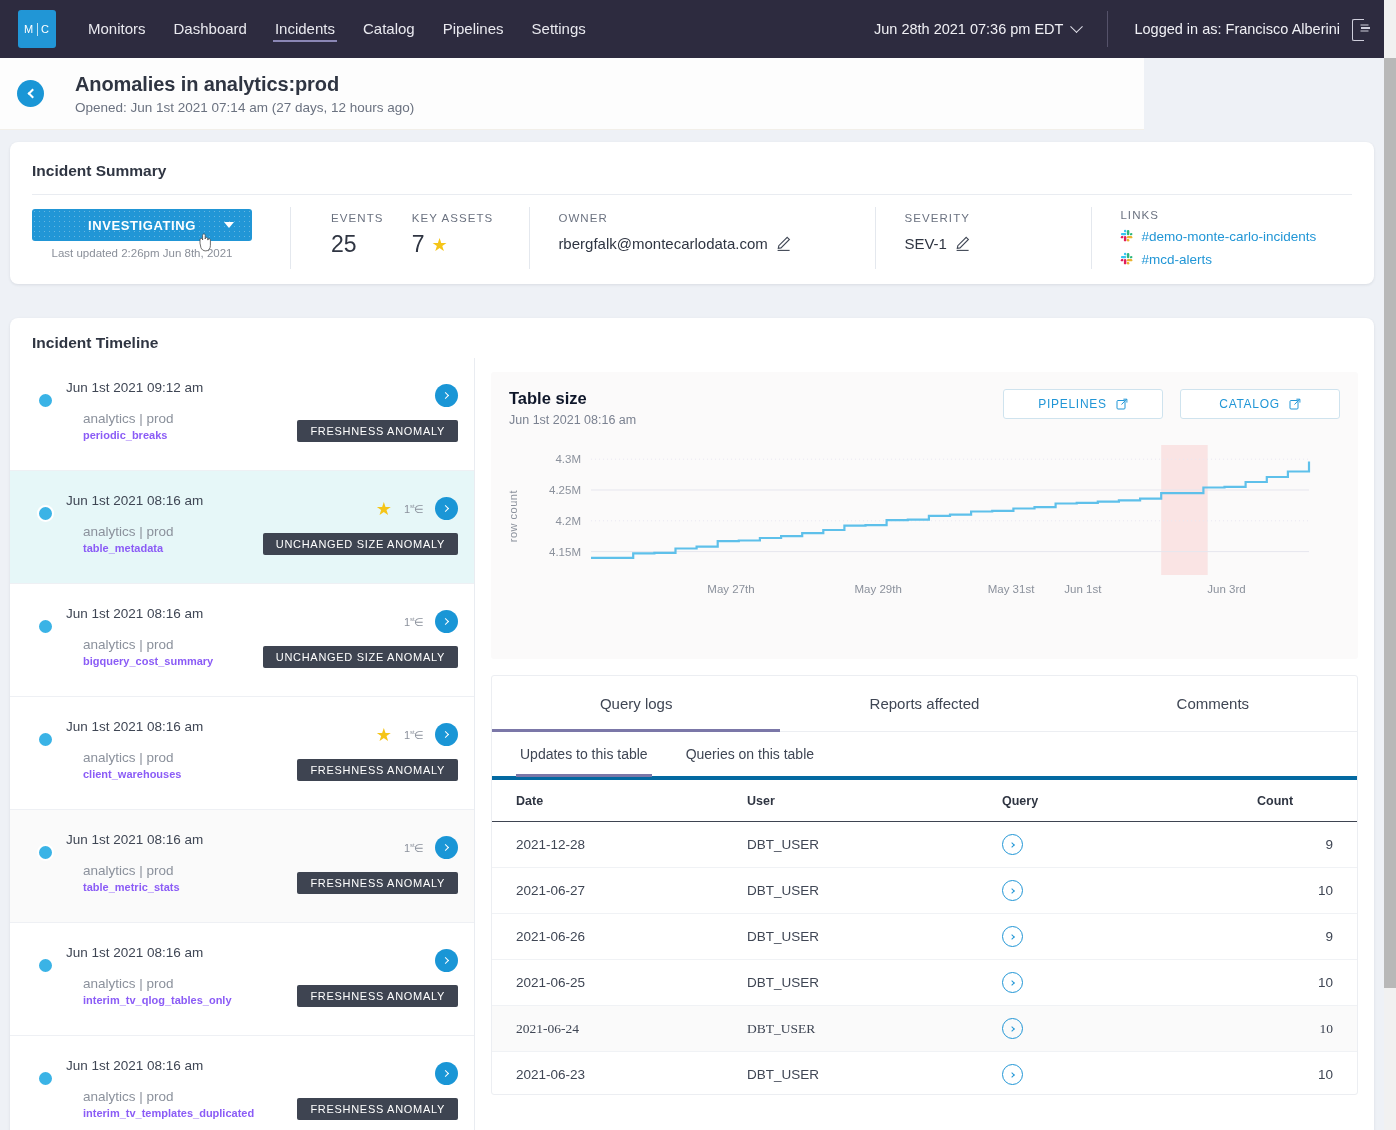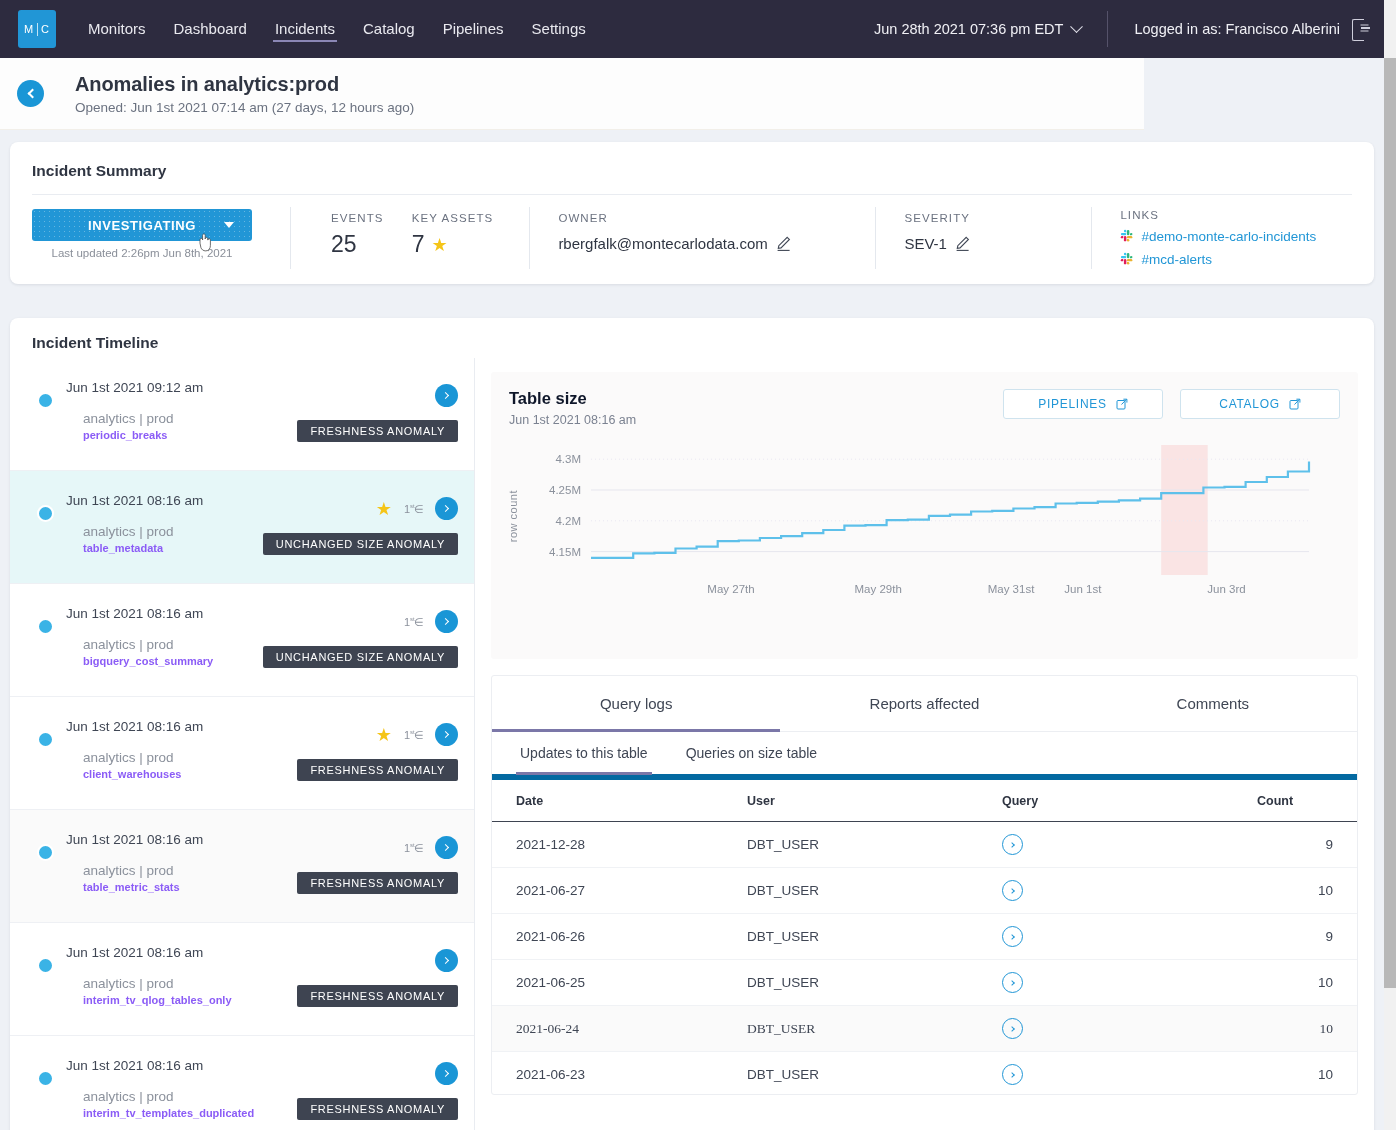--- a/index.html
+++ b/index.html
@@ -128,21 +128,21 @@
   .ext { width:12px;height:12px; flex:none;}
   .plot-wrap { position:relative; height:185px; margin: 8px 0 0 0;}
   .ylab { position:absolute; left:16px; top:55px; font-size:11px; color:#8b919c; writing-mode:vertical-rl; transform:rotate(180deg); letter-spacing:.5px;}
   svg.plot { position:absolute; left:0; top:0; }
 
   
   .tabcard { background:#fff; border:1px solid #eceef2; border-radius:3px; margin-top:16px; height:420px; position:relative; overflow:hidden;}
   .tabs { display:flex; height:56px; border-bottom:1px solid #eceef2;}
   .tab { flex:1; display:flex; align-items:center; justify-content:center; font-size:15px; color:#3f4654; cursor:pointer; position:relative;}
   .tab.active::after { content:""; position:absolute; left:0; right:0; bottom:-1px; height:3px; background:#7b77a8;}
-  .subtabs { display:flex; height:48px; padding-left:24px; gap:30px; border-bottom:6px solid #0369a1;}
+  .subtabs { display:flex; height:48px; padding-left:24px; gap:30px; border-bottom:4px solid #0369a1;}
   .subtab { display:flex; align-items:center; font-size:14px; color:#3f4654; cursor:pointer; position:relative; padding: 0 4px;}
   .subtab.active::after{content:"";position:absolute;left:0;right:0;bottom:-1px;height:3px;background:#7b77a8;}
   table.qt { width:100%; border-collapse:collapse; table-layout:fixed;}
   table.qt th { font-size:12.5px; color:#2f3542; font-weight:bold; text-align:left; padding:14px 0 13px 0; border-bottom:1px solid #3e4451;}
   table.qt td { font-size:13.5px; color:#3f4654; padding:12px 0; border-bottom:1px solid #f0f2f5;}
   .c-date{ padding-left:24px !important; width:255px;}
   .c-user{ width:255px;}
   .c-query{ width:255px;}
   .c-count{ text-align:right; padding-right:24px !important;}
   tr.alt td { background:#fafafa;font-family:Liberation Serif, serif; }
@@ -461,21 +461,21 @@
         </div>
 
         <div class="tabcard">
           <div class="tabs">
             <div class="tab active">Query logs</div>
             <div class="tab">Reports affected</div>
             <div class="tab">Comments</div>
           </div>
           <div class="subtabs">
             <div class="subtab active">Updates to this table</div>
-            <div class="subtab">Queries on size table</div>
+            <div class="subtab">Queries on this table</div>
           </div>
 
           <table class="qt">
             <thead>
               <tr>
                 <th class="c-date">Date</th>
                 <th class="c-user">User</th>
                 <th class="c-query">Query</th>
                 <th class="c-count">Count</th>
               </tr>

